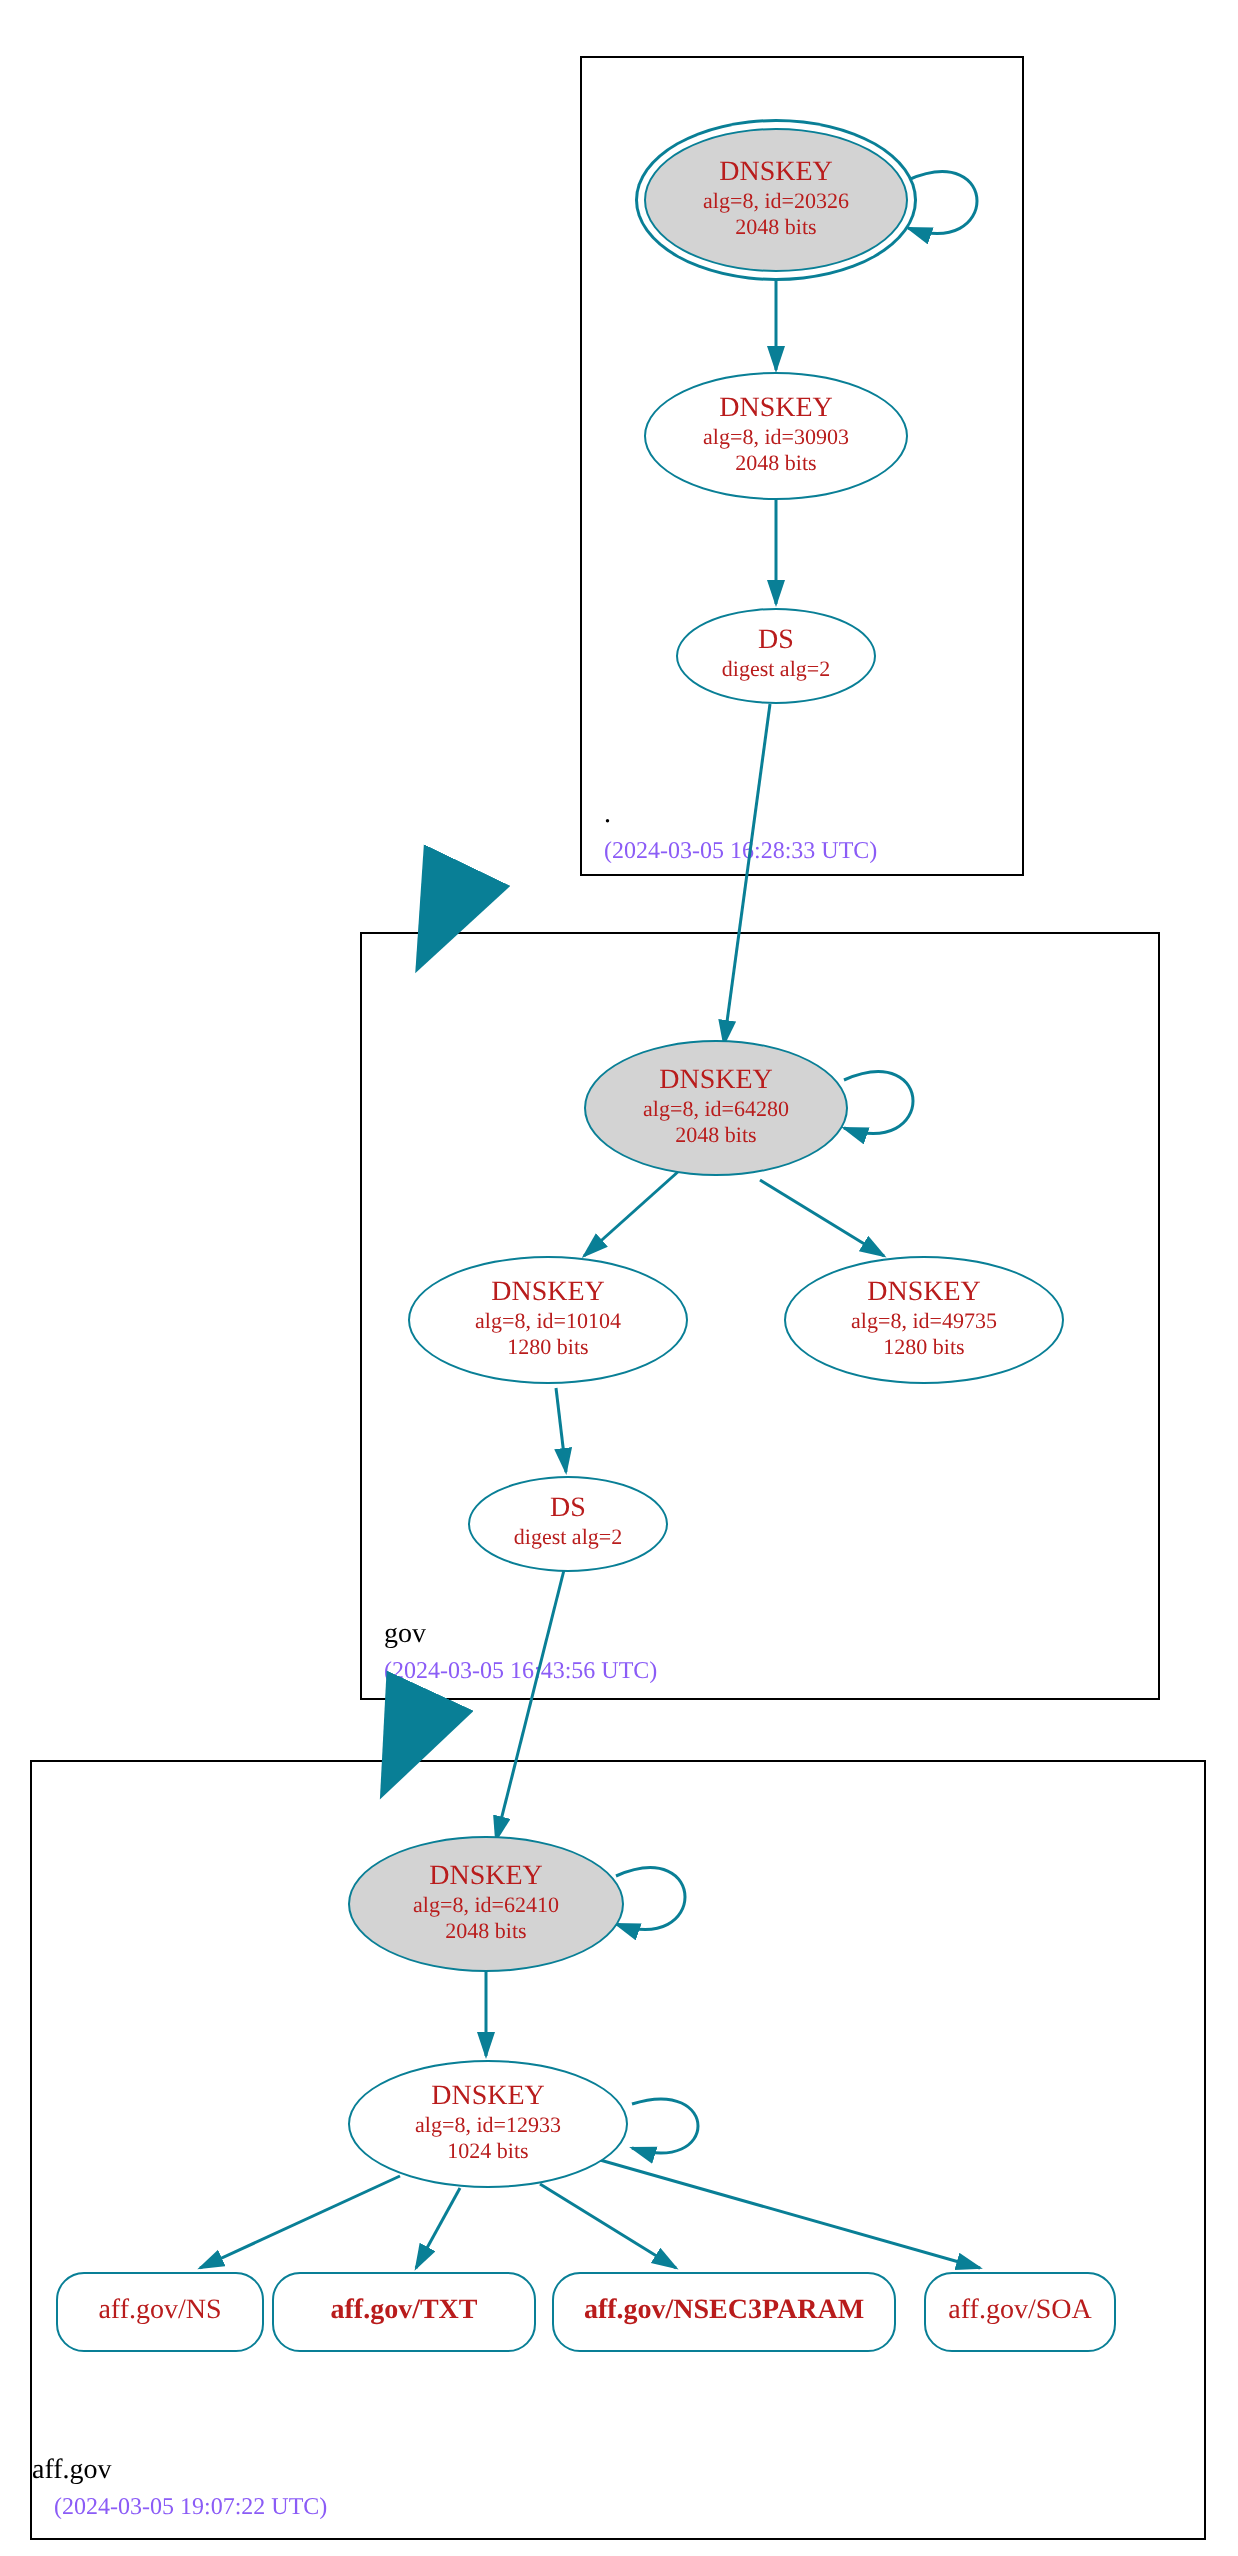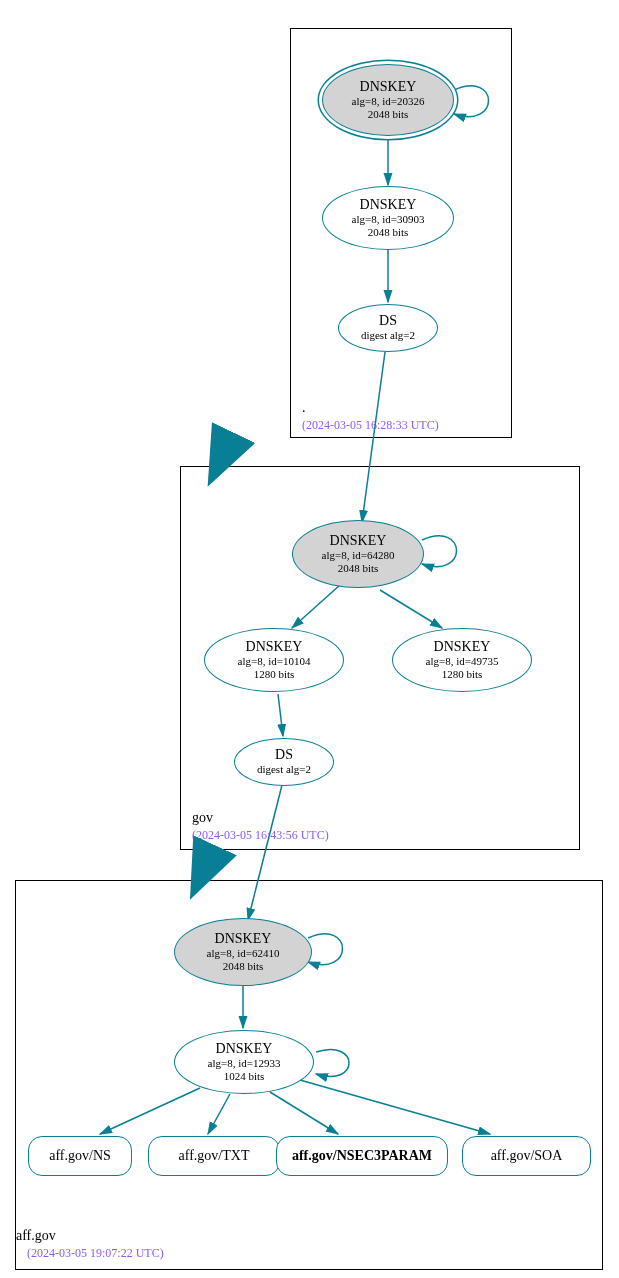--- a/index.html
+++ b/index.html
@@ -27,21 +27,21 @@
   }
   .node {
     position: absolute;
     border: 1.5px solid #097f96;
     background: #fff;
     text-align: center;
     display: flex;
     flex-direction: column;
     align-items: center;
     justify-content: center;
-    color: #000000;
+    color: #b91c1c;
   }
   .ellipse {
     border-radius: 50%;
   }
   .double-ellipse {
     box-shadow: 0 0 0 3px #fff, 0 0 0 4.5px #097f96;
   }
   .filled {
     background: #d3d3d3;
   }
@@ -184,21 +184,21 @@
 
 <div class="node ellipse" style="left:174px; top:1030px; width:140px; height:64px;">
   <span class="title">DNSKEY</span>
   <span class="sub">alg=8, id=12933</span>
   <span class="sub">1024 bits</span>
 </div>
 
 <div class="node rrect" style="left:28px; top:1136px; width:104px; height:40px;">
   <span class="title">aff.gov/NS</span>
 </div>
-<div class="node rrect" style="left:148px; top:1136px; width:132px; height:40px;">
+<div class="node rrect" style="left:136px; top:1136px; width:132px; height:40px;font-weight:bold;">
   <span class="title">aff.gov/TXT</span>
 </div>
 <div class="node rrect" style="left:276px; top:1136px; width:172px; height:40px;font-weight:bold;">
   <span class="title">aff.gov/NSEC3PARAM</span>
 </div>
-<div class="node rrect" style="left:462px; top:1136px; width:129px; height:40px;align-items:center;">
+<div class="node rrect" style="left:462px; top:1136px; width:96px; height:40px;align-items:center;">
   <span class="title">aff.gov/SOA</span>
 </div>
 
 </body></html>

